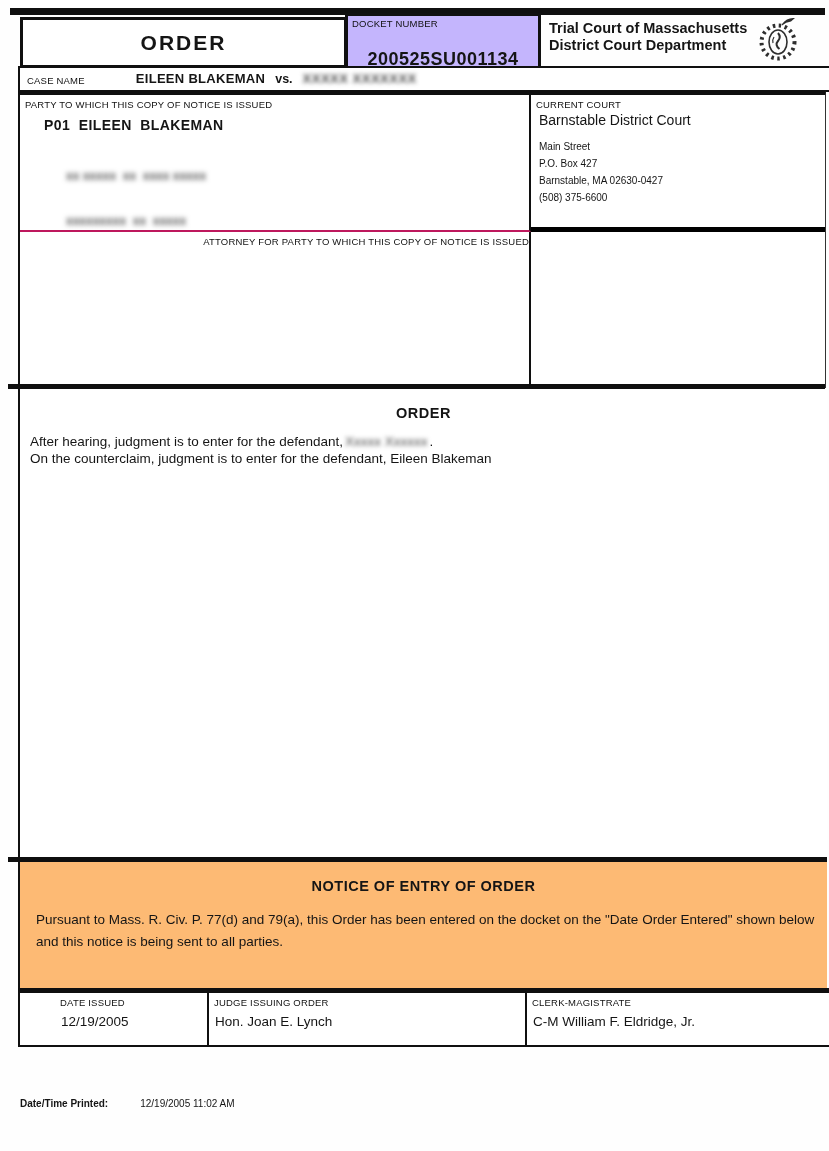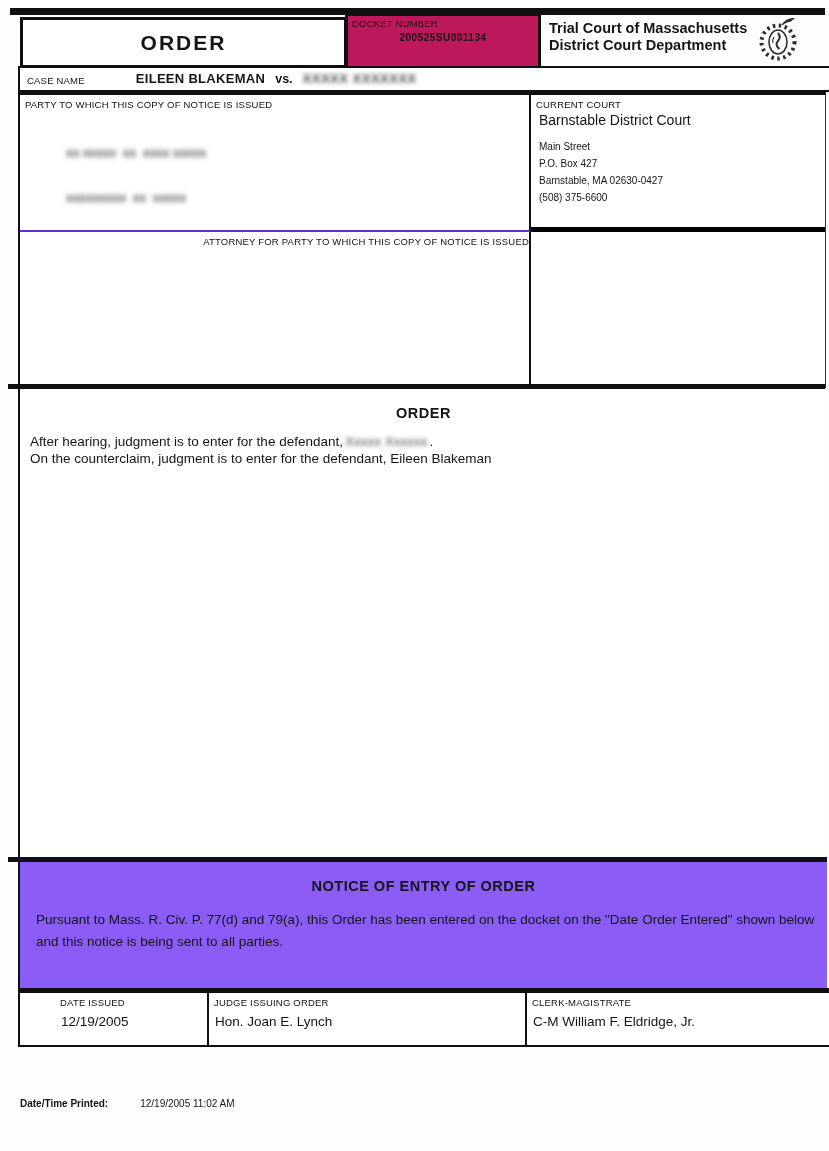--- a/index.html
+++ b/index.html
@@ -6,59 +6,59 @@
   body{width:829px;height:1151px;position:relative;font-family:"Liberation Sans",sans-serif;color:#151515;}
   .page{position:absolute;inset:0;background:#fefefe;overflow:hidden;}
 
   .abs{position:absolute;}
   .bar{position:absolute;background:#0f0f0f;}
 
   
   .top-rule{left:10px;top:8px;width:815px;height:7px;}
   .order-box{left:20px;top:17px;width:321px;height:45px;border:3px solid #101010;display:flex;align-items:center;justify-content:center;background:#fff;}
   .order-box span{font-size:21px;font-weight:bold;letter-spacing:2px;}
-  .docket-box{left:345px;top:13px;width:190px;height:52px;border:3px solid #101010;background:#be185d;}
+  .docket-box{left:345px;top:13px;width:190px;height:52px;border:3px solid #101010;background:#c4b5fd;}
   .small-label{font-size:9.5px;color:#111;letter-spacing:.2px;}
   .docket-box .small-label{margin:2px 0 0 4px;display:block;}
-  .docket-num{font-size:10px;font-weight:bold;text-align:center;margin-top:3px;letter-spacing:.5px;}
+  .docket-num{font-size:18px;font-weight:bold;text-align:center;margin-top:20px;letter-spacing:.5px;}
   .court-name{left:549px;top:20px;font-size:14.5px;font-weight:bold;line-height:17px;}
   .seal{left:752px;top:12px;width:56px;height:53px;}
 
   
   .case-bar{left:18px;top:66px;width:803px;height:22px;border:2px solid #101010;background:#fff;display:flex;align-items:baseline;gap:10px;padding-left:7px;}
   .case-bar .small-label{position:relative;top:4px;}
   .case-plaintiff{font-size:13px;font-weight:bold;position:relative;top:3px;letter-spacing:.3px;padding-left:41px;}
   .case-vs{font-size:12.5px;font-weight:bold;position:relative;top:3px;}
 
   .blur{filter:blur(2.3px);color:#4a4a4a;}
   .case-defendant{font-size:13px;font-weight:bold;position:relative;top:3px;letter-spacing:.5px;}
 
   
   .mid-table{left:18px;top:91px;width:805px;height:293px;border-top:4px solid #0f0f0f;border-left:2px solid #101010;border-right:1px solid #333;display:grid;grid-template-columns:511px 1fr;grid-template-rows:137px 1fr;background:#fff;}
   .cell{position:relative;}
-  .cell-party{border-right:2px solid #101010;border-bottom:2px solid #6d28d9;}
+  .cell-party{border-right:2px solid #101010;border-bottom:2px solid #be185d;}
   .cell-court{border-bottom:5px solid #000000;}
   .cell-attorney{border-right:2px solid #101010;text-align:right;}
   .cell .small-label{display:block;margin:4px 0 0 5px;}
   .party-name{font-size:14px;font-weight:bold;margin:7px 0 0 24px;white-space:pre;letter-spacing:.4px;}
   .party-address{margin:6px 0 0 46px;font-size:12px;font-weight:bold;line-height:15px;filter:blur(2.7px);color:#555;white-space:pre;}
   .court-lines{margin:2px 0 0 8px;font-size:10px;line-height:17px;}
   .court-court{font-size:14px;margin:2px 0 0 8px;}
   .court-gap{height:8px;}
 
   
   .bar-order-top{left:8px;top:384px;width:817px;height:5px;}
   .order-section{left:18px;top:389px;width:807px;height:468px;border-left:2px solid #101010;background:#fff;}
   .section-heading{text-align:center;font-size:14.5px;font-weight:bold;letter-spacing:.5px;margin-top:16px;}
   .order-body{margin:13px 0 0 10px;font-size:13.5px;line-height:16.5px;}
   .order-redacted{margin:0 2px;filter:blur(2px);color:#4a4a4a;}
 
   
   .bar-notice-top{left:8px;top:857px;width:819px;height:5px;}
-  .notice-section{left:18px;top:862px;width:807px;height:126px;border-left:2px solid #101010;background:#8b5cf6;}
+  .notice-section{left:18px;top:862px;width:807px;height:126px;border-left:2px solid #101010;background:#fdba74;}
   .notice-body{margin:15px 6px 0 16px;font-size:13.5px;line-height:22px;}
 
   
   .bottom-table{left:18px;top:988px;width:805px;height:52px;border-top:5px solid #0f0f0f;border-left:2px solid #101010;border-right:1px solid #333;border-bottom:2px solid #101010;display:grid;grid-template-columns:152px 318px 1fr;background:#fff;padding-left:35px;}
   .bcell{position:relative;}
   .bcell + .bcell{border-left:2px solid #101010;}
   .bcell .small-label{display:block;margin:4px 0 0 5px;}
   .bcell-value{font-size:13.5px;margin:6px 0 4px 6px;}
 
   .print-line{left:20px;top:1098px;font-size:10px;display:flex;gap:32px;}
@@ -98,20 +98,21 @@
   <div class="abs case-bar">
     <span class="small-label">CASE NAME</span>
     <span class="case-plaintiff">EILEEN BLAKEMAN</span>
     <span class="case-vs">vs.</span>
     <span class="case-defendant blur">XXXXX XXXXXXX</span>
   </div>
 
   <div class="abs mid-table">
     <div class="cell cell-party">
       <span class="small-label">PARTY TO WHICH THIS COPY OF NOTICE IS ISSUED</span>
+      <div class="party-name">P01  EILEEN  BLAKEMAN</div>
       <div class="party-address">
         <div>xx xxxxx  xx  xxxx xxxxx</div>
         <div>xxxxxxxxx  xx  xxxxx</div>
       </div>
     </div>
     <div class="cell cell-court">
       <span class="small-label">CURRENT COURT</span>
       <div class="court-court">Barnstable District Court</div>
       <div class="court-gap"></div>
       <div class="court-lines">

